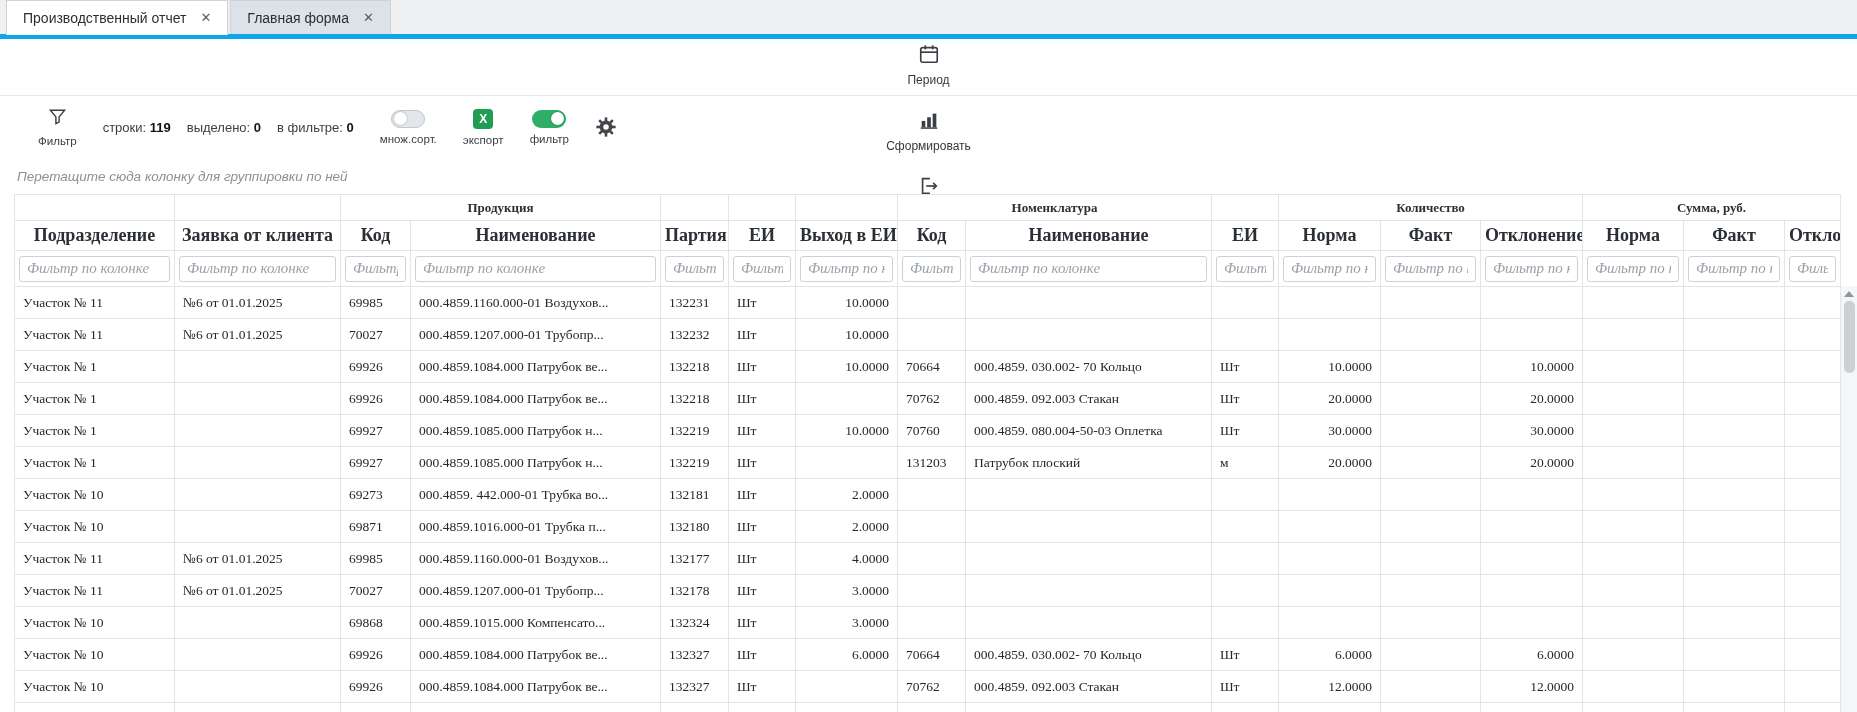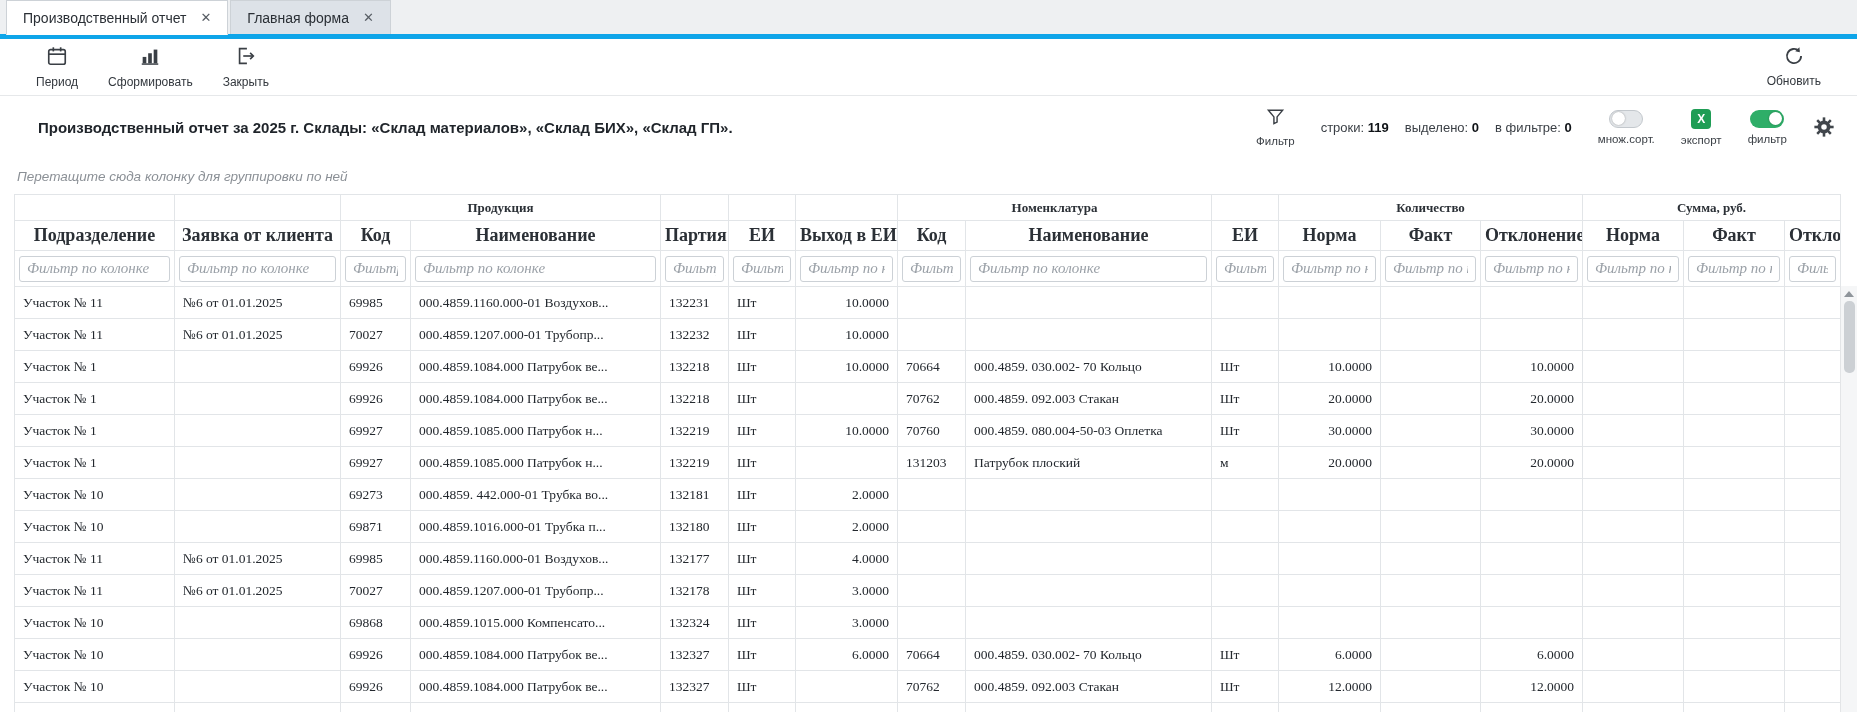--- a/index.html
+++ b/index.html
@@ -10,21 +10,21 @@
   .tabbar { height:39px; background:#eef0f2; border-bottom:5px solid #0ea5e9;
     display:flex; align-items:stretch; padding-left:6px; position:relative; }
   .tab { display:flex; align-items:center; gap:14px; padding:0 16px; font-size:14px;
     border:1px solid #cdd2d7; border-bottom:none; background:#dde2e8; color:#2a2f35; cursor:pointer; }
   .tab + .tab { margin-left:2px; }
   .tab.active { background:#fff; margin-bottom:-1px; border-bottom:1px solid #fff; z-index:2; }
   .tab-close { font-size:13px; color:#575d64; }
 
   
   .toolbar { height:57px; background:#fff; border-bottom:1px solid #e6e8ea;
-    display:flex; align-items:center; padding:0 28px; gap:14px; }
+    display:flex; align-items:center; padding:0 0; gap:14px;flex-direction:column; }
   .tbtn { display:flex; flex-direction:column; align-items:center; justify-content:center;
     gap:4px; padding:4px 8px; border-radius:4px; cursor:pointer; }
   .tlabel { font-size:12px; color:#33383e; white-space:nowrap; }
   .toolbar .spacer { flex:1; }
 
   
   .titlebar { height:62px; display:flex; align-items:center; padding:0 22px 0 38px; }
   .title { font-size:15px; font-weight:bold; color:#1f242a; flex:1; padding-right:20px;
     white-space:nowrap; overflow:hidden; }
   .controls { display:flex; align-items:center; gap:26px; }
@@ -126,21 +126,20 @@
         <svg width="20" height="20" viewBox="0 0 24 24" fill="none" stroke="#3a3f45" stroke-width="2.2">
           <path d="M20.5 12 A 8.5 8.5 0 1 1 18 6"></path>
           <polygon points="18.5,1.5 19,7.5 13.5,6.2" fill="#3a3f45" stroke="none"></polygon>
         </svg>
       </span>
       <span class="tlabel">Обновить</span>
     </div>
   </div>
 
   <div class="titlebar">
-    <div class="title">Производственный отчет за 2025 г. Склады: «Склад материалов», «Склад БИХ», «Склад ГП».</div>
     <div class="controls">
       <div class="stack">
         <span>
           <svg width="19" height="19" viewBox="0 0 24 24" fill="none" stroke="#3a3f45" stroke-width="1.8">
             <path d="M3 4 H21 L14 12.5 V19 L10 21 V12.5 Z"></path>
           </svg>
         </span>
         <span class="stack-label">Фильтр</span>
       </div>
       <div class="counts">

